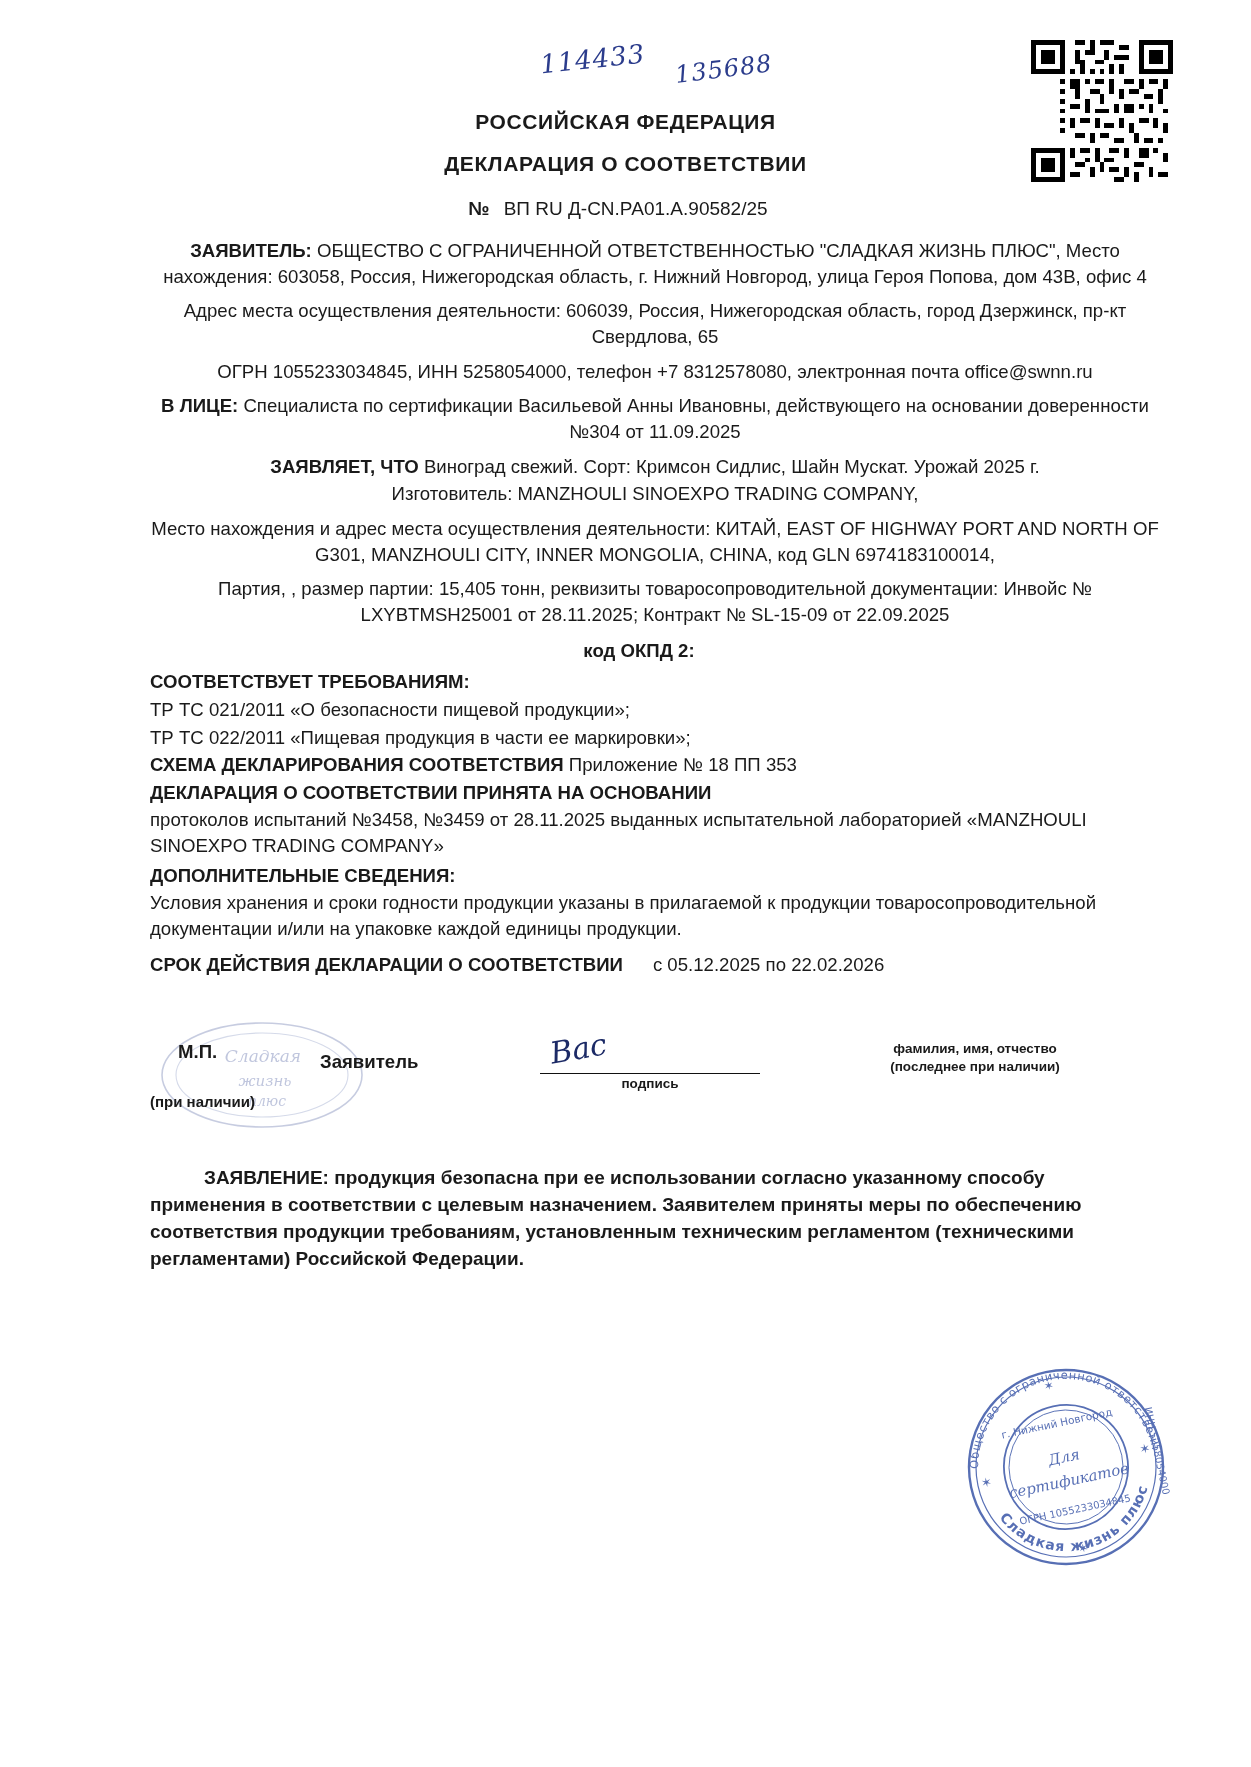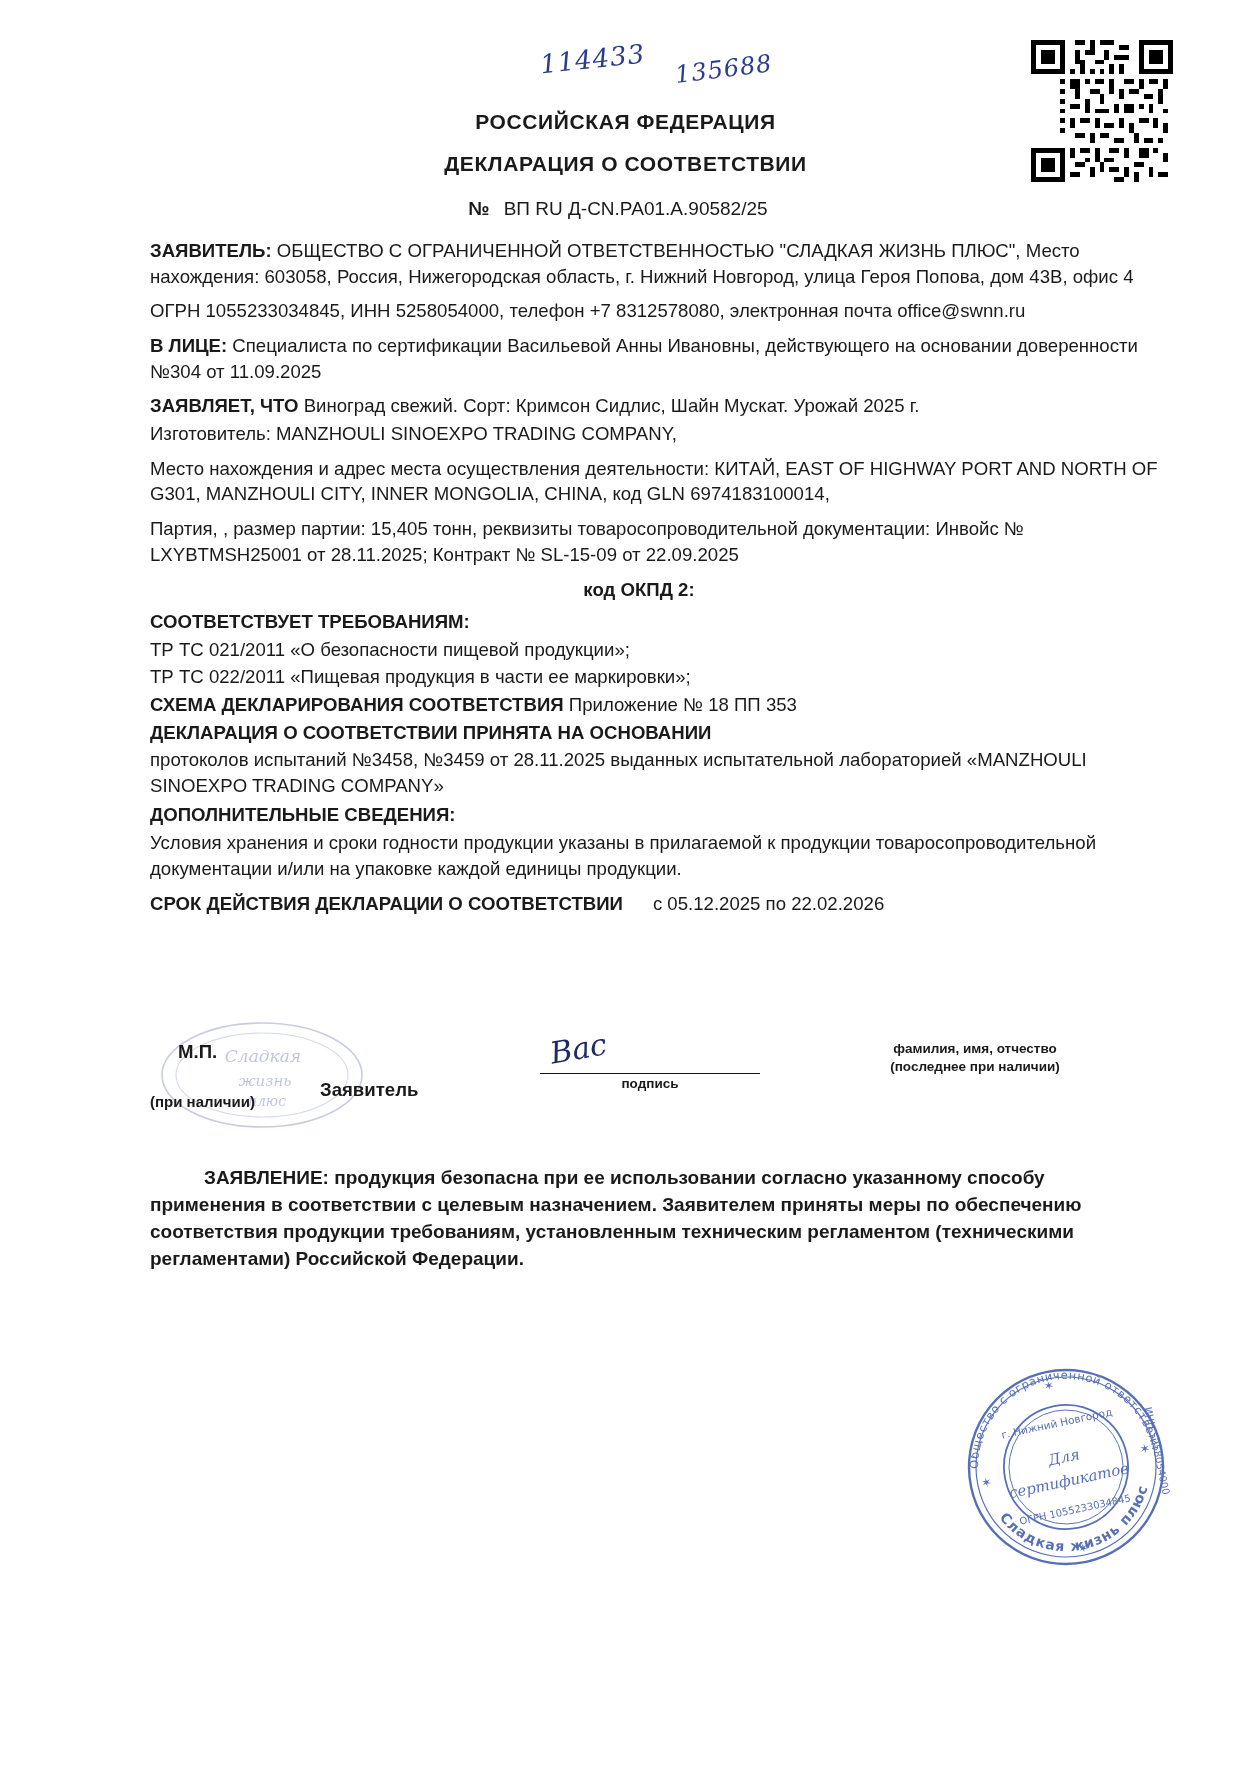--- a/index.html
+++ b/index.html
@@ -65,21 +65,21 @@
   
   .content {
     position: absolute;
     left: 150px;
     top: 238px;
     width: 1010px;
     font-size: 18.6px;
     line-height: 1.38;
   }
   .content p { margin: 0 0 2px 0; }
-  .blk { margin-bottom: 9px; }
+  .blk { margin-bottom: 9px; text-align: center; }
   .b { font-weight: bold; }
   .sp-top { margin-top: 9px; }
 
   .codes {
     margin-top: 10px;
     margin-bottom: 6px;
   }
   .code-line {
     text-align: center;
     font-weight: bold;
@@ -124,21 +124,20 @@
     top: 56px;
     font-size: 15px;
     font-weight: bold;
   }
   .declarant {
     position: absolute;
     left: 170px;
     top: 14px;
     font-weight: bold;
     font-size: 18.6px;
-    margin-top: 28px;
   }
   .sig-slot {
     position: absolute;
     left: 390px;
     top: 0px;
     width: 220px;
     text-align: center;
   }
   .sig-line {
     border-bottom: 1.3px solid #111;
@@ -336,20 +335,23 @@
   <div class="doc-number">
     <span class="nlabel">№</span><span>ВП RU Д-CN.РА01.А.90582/25</span>
   </div>
 
   <div class="content">
 
     <div class="blk">
       <p><span class="b">ЗАЯВИТЕЛЬ:</span> <span>ОБЩЕСТВО С ОГРАНИЧЕННОЙ ОТВЕТСТВЕННОСТЬЮ "СЛАДКАЯ ЖИЗНЬ ПЛЮС", Место нахождения: 603058, Россия, Нижегородская область, г. Нижний Новгород, улица Героя Попова, дом 43В, офис 4</span></p>
     </div>
 
+    <div class="blk">
+      <p>Адрес места осуществления деятельности: 606039, Россия, Нижегородская область, город Дзержинск, пр-кт Свердлова, 65</p>
+    </div>
 
     <div class="blk">
       <p>ОГРН 1055233034845, ИНН 5258054000, телефон +7 8312578080, электронная почта office@swnn.ru</p>
     </div>
 
     <div class="blk">
       <p><span class="b">В ЛИЦЕ:</span> <span>Специалиста по сертификации Васильевой Анны Ивановны, действующего на основании доверенности №304 от 11.09.2025</span></p>
     </div>
 
     <div class="blk sp-top">

